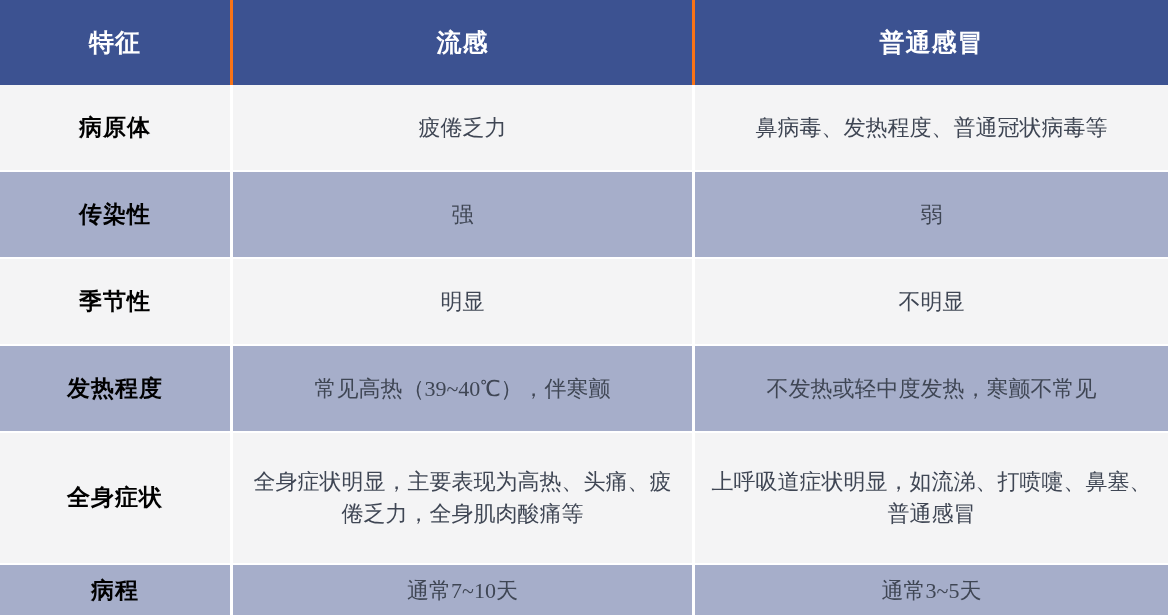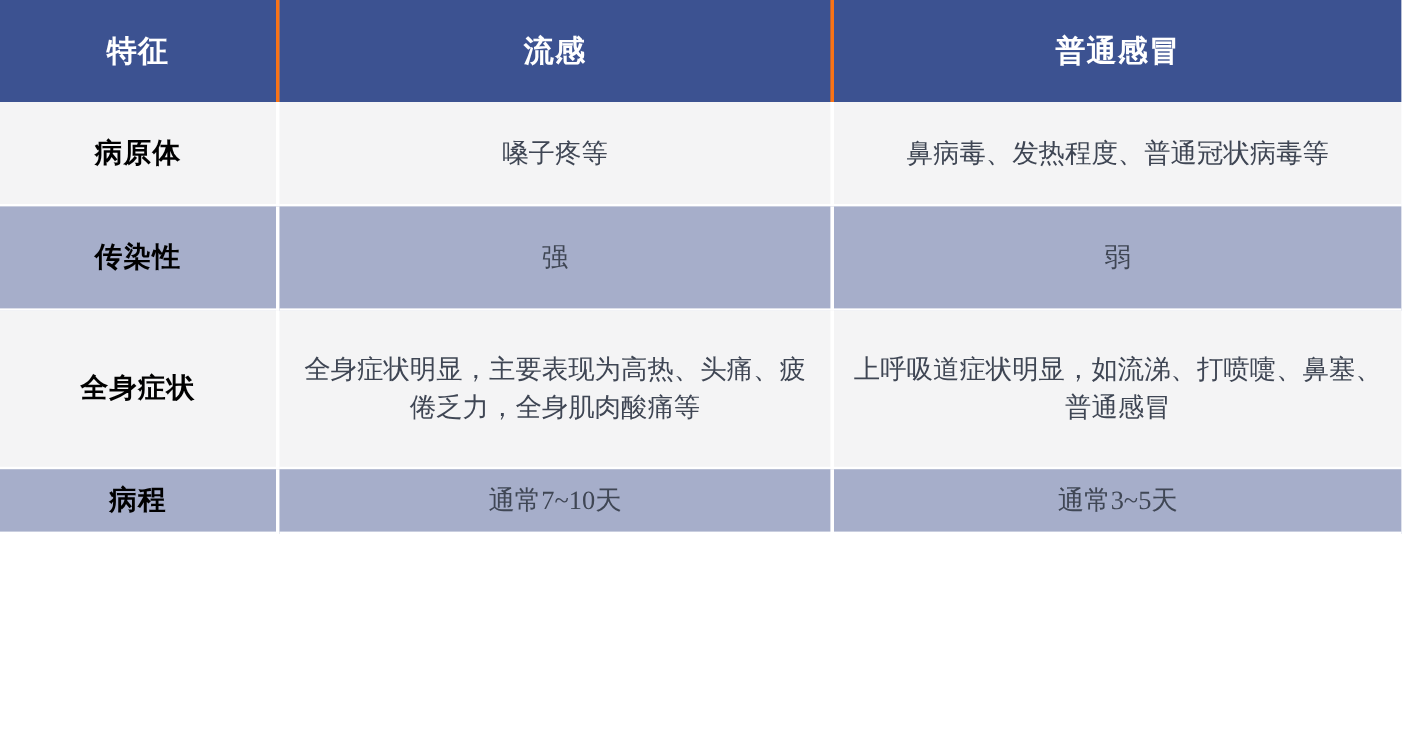--- a/index.html
+++ b/index.html
@@ -80,31 +80,41 @@
     <tr>
       <th>特征</th>
       <th>流感</th>
       <th class="last-col">普通感冒</th>
     </tr>
   </thead>
   <tbody>
 
     <tr class="row-light h-standard">
       <td class="feature-cell">病原体</td>
-      <td>嗓子疼等</td>
+      <td>疲倦乏力</td>
       <td class="last-col">鼻病毒、发热程度、普通冠状病毒等</td>
     </tr>
 
     <tr class="row-dark h-standard">
       <td class="feature-cell">传染性</td>
       <td>强</td>
       <td class="last-col">弱</td>
     </tr>
 
+    <tr class="row-light h-standard">
+      <td class="feature-cell">季节性</td>
+      <td>明显</td>
+      <td class="last-col">不明显</td>
+    </tr>
 
+    <tr class="row-dark h-standard">
+      <td class="feature-cell">发热程度</td>
+      <td>常见高热（39~40℃），伴寒颤</td>
+      <td class="last-col">不发热或轻中度发热，寒颤不常见</td>
+    </tr>
 
     <tr class="row-light h-tall">
       <td class="feature-cell">全身症状</td>
       <td>全身症状明显，主要表现为高热、头痛、疲倦乏力，全身肌肉酸痛等</td>
       <td class="last-col">上呼吸道症状明显，如流涕、打喷嚏、鼻塞、普通感冒</td>
     </tr>
 
     <tr class="row-dark h-last">
       <td class="feature-cell">病程</td>
       <td>通常7~10天</td>

